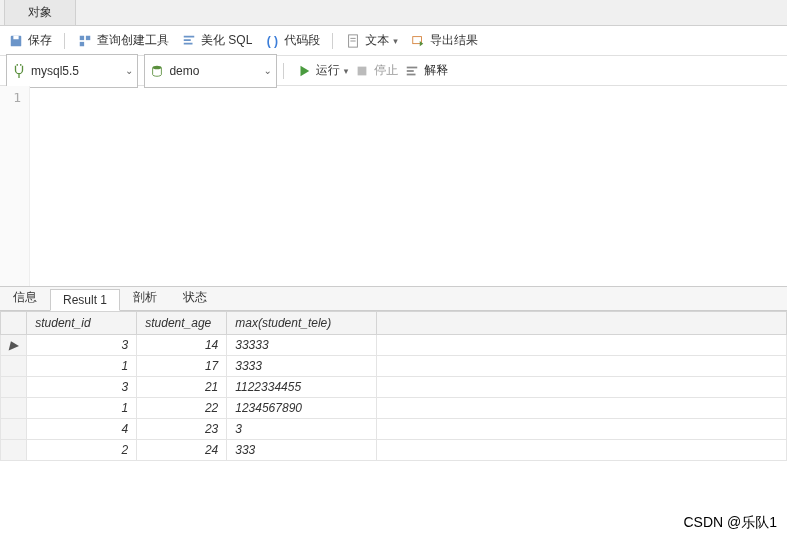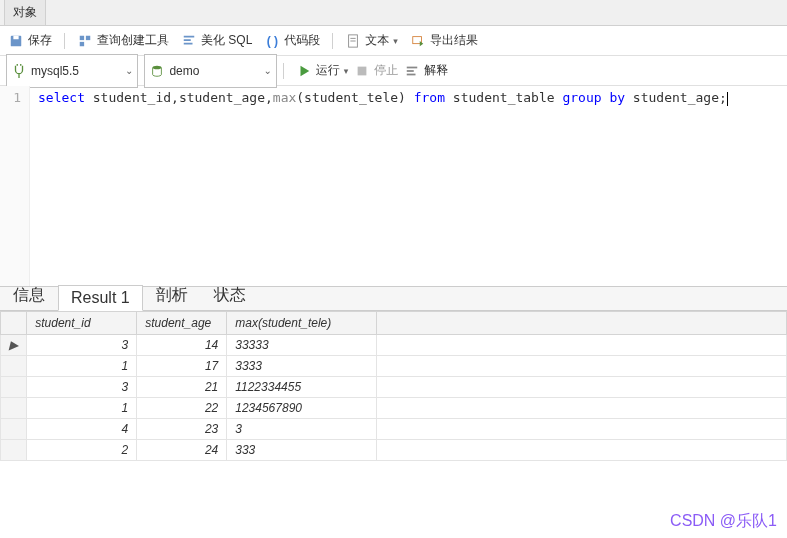--- a/index.html
+++ b/index.html
@@ -1,19 +1,19 @@
 <!DOCTYPE html>
 <html><head>
   <meta charset="utf-8">
   <style>
     * { box-sizing: border-box; margin: 0; padding: 0; }
     body { font-family: "Microsoft YaHei", Arial, sans-serif; font-size: 12px; background: #fff; color: #333; width: 787px; height: 538px; overflow: hidden; position: relative; }
     
     .tab-bar { display: flex; background: #f0f0f0; border-bottom: 1px solid #d0d0d0; height: 26px; align-items: flex-end; }
-    .tab { padding: 4px 8px; background: #e8e8e8; border: 1px solid #d0d0d0; border-bottom: none; margin-right: 2px; margin-left: 4px; font-size: 12px; display: flex; align-items: center; gap: 4px; cursor: pointer; }
+    .tab { padding: 4px 23px; background: #e8e8e8; border: 1px solid #d0d0d0; border-bottom: none; margin-right: 2px; margin-left: 4px; font-size: 12px; display: flex; align-items: center; gap: 4px; cursor: pointer; }
     .tab.active { background: #fff; }
     
     .toolbar { display: flex; align-items: center; padding: 4px 8px; gap: 12px; border-bottom: 1px solid #e0e0e0; height: 30px; }
     .tb-item { display: flex; align-items: center; gap: 4px; font-size: 12px; color: #333; cursor: pointer; }
     .tb-sep { width: 1px; height: 16px; background: #d0d0d0; }
     
     .connection-bar { display: flex; align-items: center; padding: 4px 6px; gap: 6px; border-bottom: 1px solid #e0e0e0; height: 30px; }
     .dropdown { display: flex; align-items: center; border: 1px solid #c0c0c0; background: #fff; height: 34px; padding: 0 4px; gap: 4px; cursor: pointer; }
     .dropdown .dd-label { min-width: 90px; font-size: 12px; }
     .dropdown .chevron { font-size: 10px; color: #666; }
@@ -22,30 +22,30 @@
     
     .editor { display: flex; height: 200px; background: #fff; font-family: Consolas, monospace; font-size: 13px; }
     .gutter { width: 30px; text-align: right; padding: 4px 8px 4px 0; color: #aaa; background: #fafafa; border-right: 1px solid #eee; }
     .code { padding: 4px 8px; white-space: pre; }
     .kw-blue { color: #0000ff; }
     .kw-gray { color: #888; }
     .cursor-caret { display: inline-block; width: 1px; height: 14px; background: #000; vertical-align: middle; }
     
     .results-pane { border-top: 1px solid #ccc; }
     .result-tabs { display: flex; border-bottom: 1px solid #ccc; background: #f6f6f6; height: 24px; align-items: flex-end; }
-    .result-tab { padding: 3px 12px; font-size: 16px; border: 1px solid transparent; cursor: pointer; }
+    .result-tab { padding: 3px 12px; font-size: 12px; border: 1px solid transparent; cursor: pointer; }
     .result-tab.active { background: #fff; border: 1px solid #ccc; border-bottom: 1px solid #fff; position: relative; top: 1px; }
     
     .grid { border-collapse: collapse; width: 100%; font-style: italic; }
     .grid th { background: #f4f4f4; border: 1px solid #d4d4d4; text-align: left; padding: 4px 8px; font-weight: normal; font-size: 12px; }
     .grid td { border: 1px solid #e4e4e4; padding: 3px 8px; font-size: 12px; }
     .grid td.num { text-align: right; }
     .row-indicator { width: 14px; background: #f4f4f4; border: 1px solid #d4d4d4; text-align: center; color: #555; font-size: 10px; }
     
-    .watermark { position: absolute; bottom: 6px; right: 10px; color: #8b5cf6; font-size: 16px; margin-left: 13px; }
+    .watermark { position: absolute; bottom: 6px; right: 10px; color: #000000; font-size: 14px; margin-left: 13px; }
     
     .icon { display: inline-flex; align-items: center; justify-content: center; width: 16px; height: 16px; }
     .icon svg { width: 14px; height: 14px; }
   </style>
 </head>
 <body>
 
 <div class="tab-bar">
   <div class="tab">
     <span>对象</span>
@@ -155,21 +155,20 @@
         </svg>
       </span>
     <span>解释</span>
   </div>
 </div>
 
 <div class="editor">
   <div class="gutter">
     <div>1</div>
   </div>
-  <div class="code"><span class="kw-blue">select</span><span> student_id,student_age,</span><span class="kw-gray">max</span><span>(student_tele) </span><span class="kw-blue">from</span><span> student_table </span><span class="kw-blue">group</span><span> </span><span class="kw-blue">by</span><span> student_age;</span><span class="cursor-caret"></span></div>
 </div>
 
 <div class="results-pane">
   <div class="result-tabs">
     <div class="result-tab">信息</div>
     <div class="result-tab active">Result 1</div>
     <div class="result-tab">剖析</div>
     <div class="result-tab">状态</div>
   </div>
   <table class="grid">

